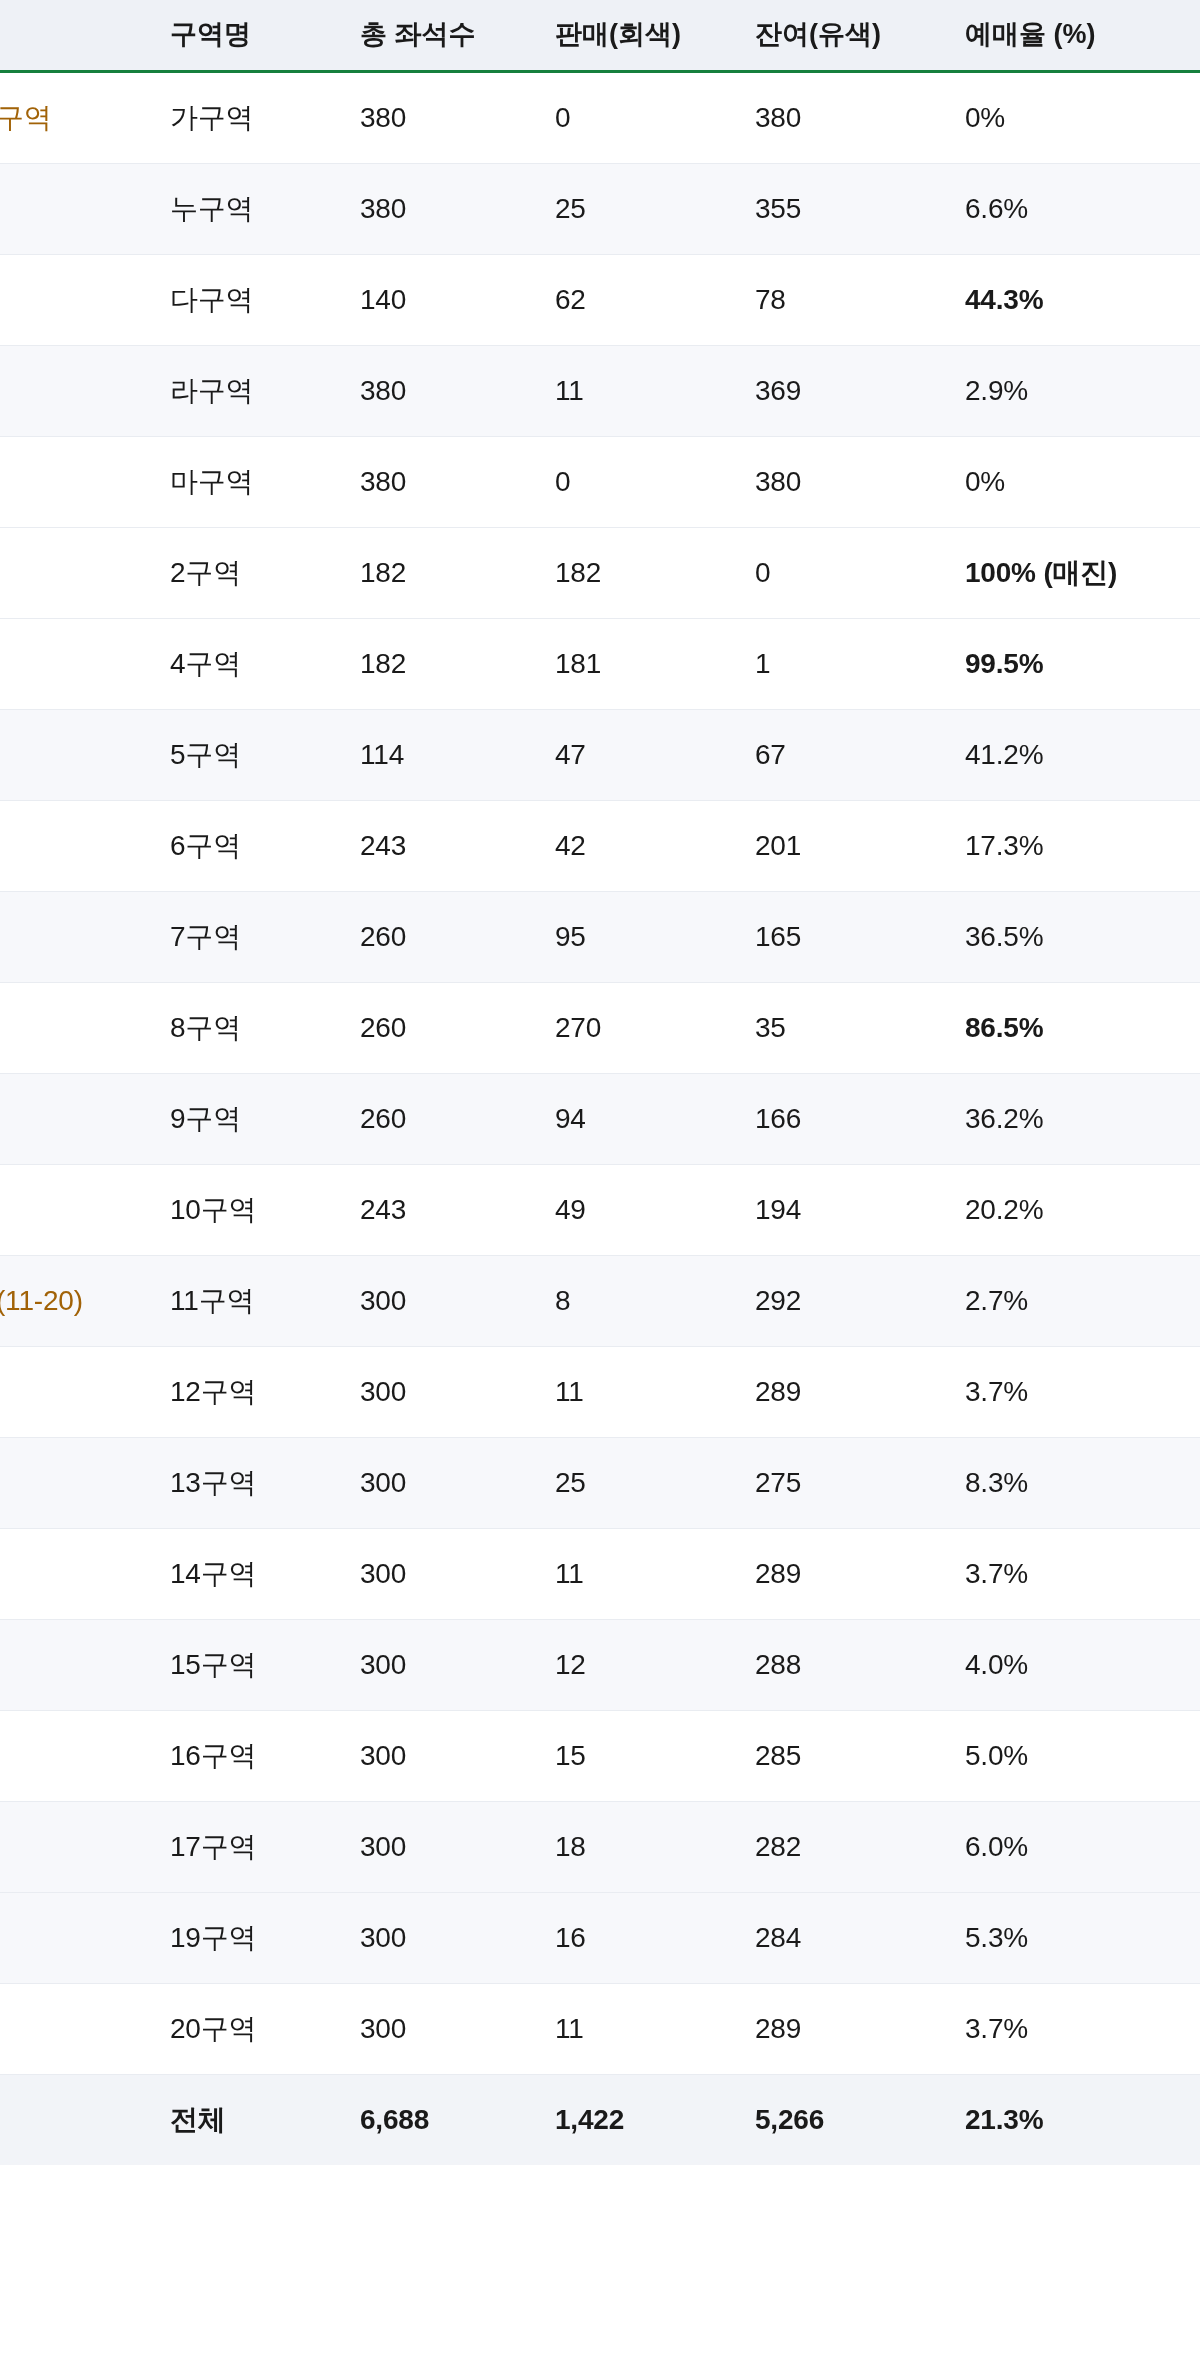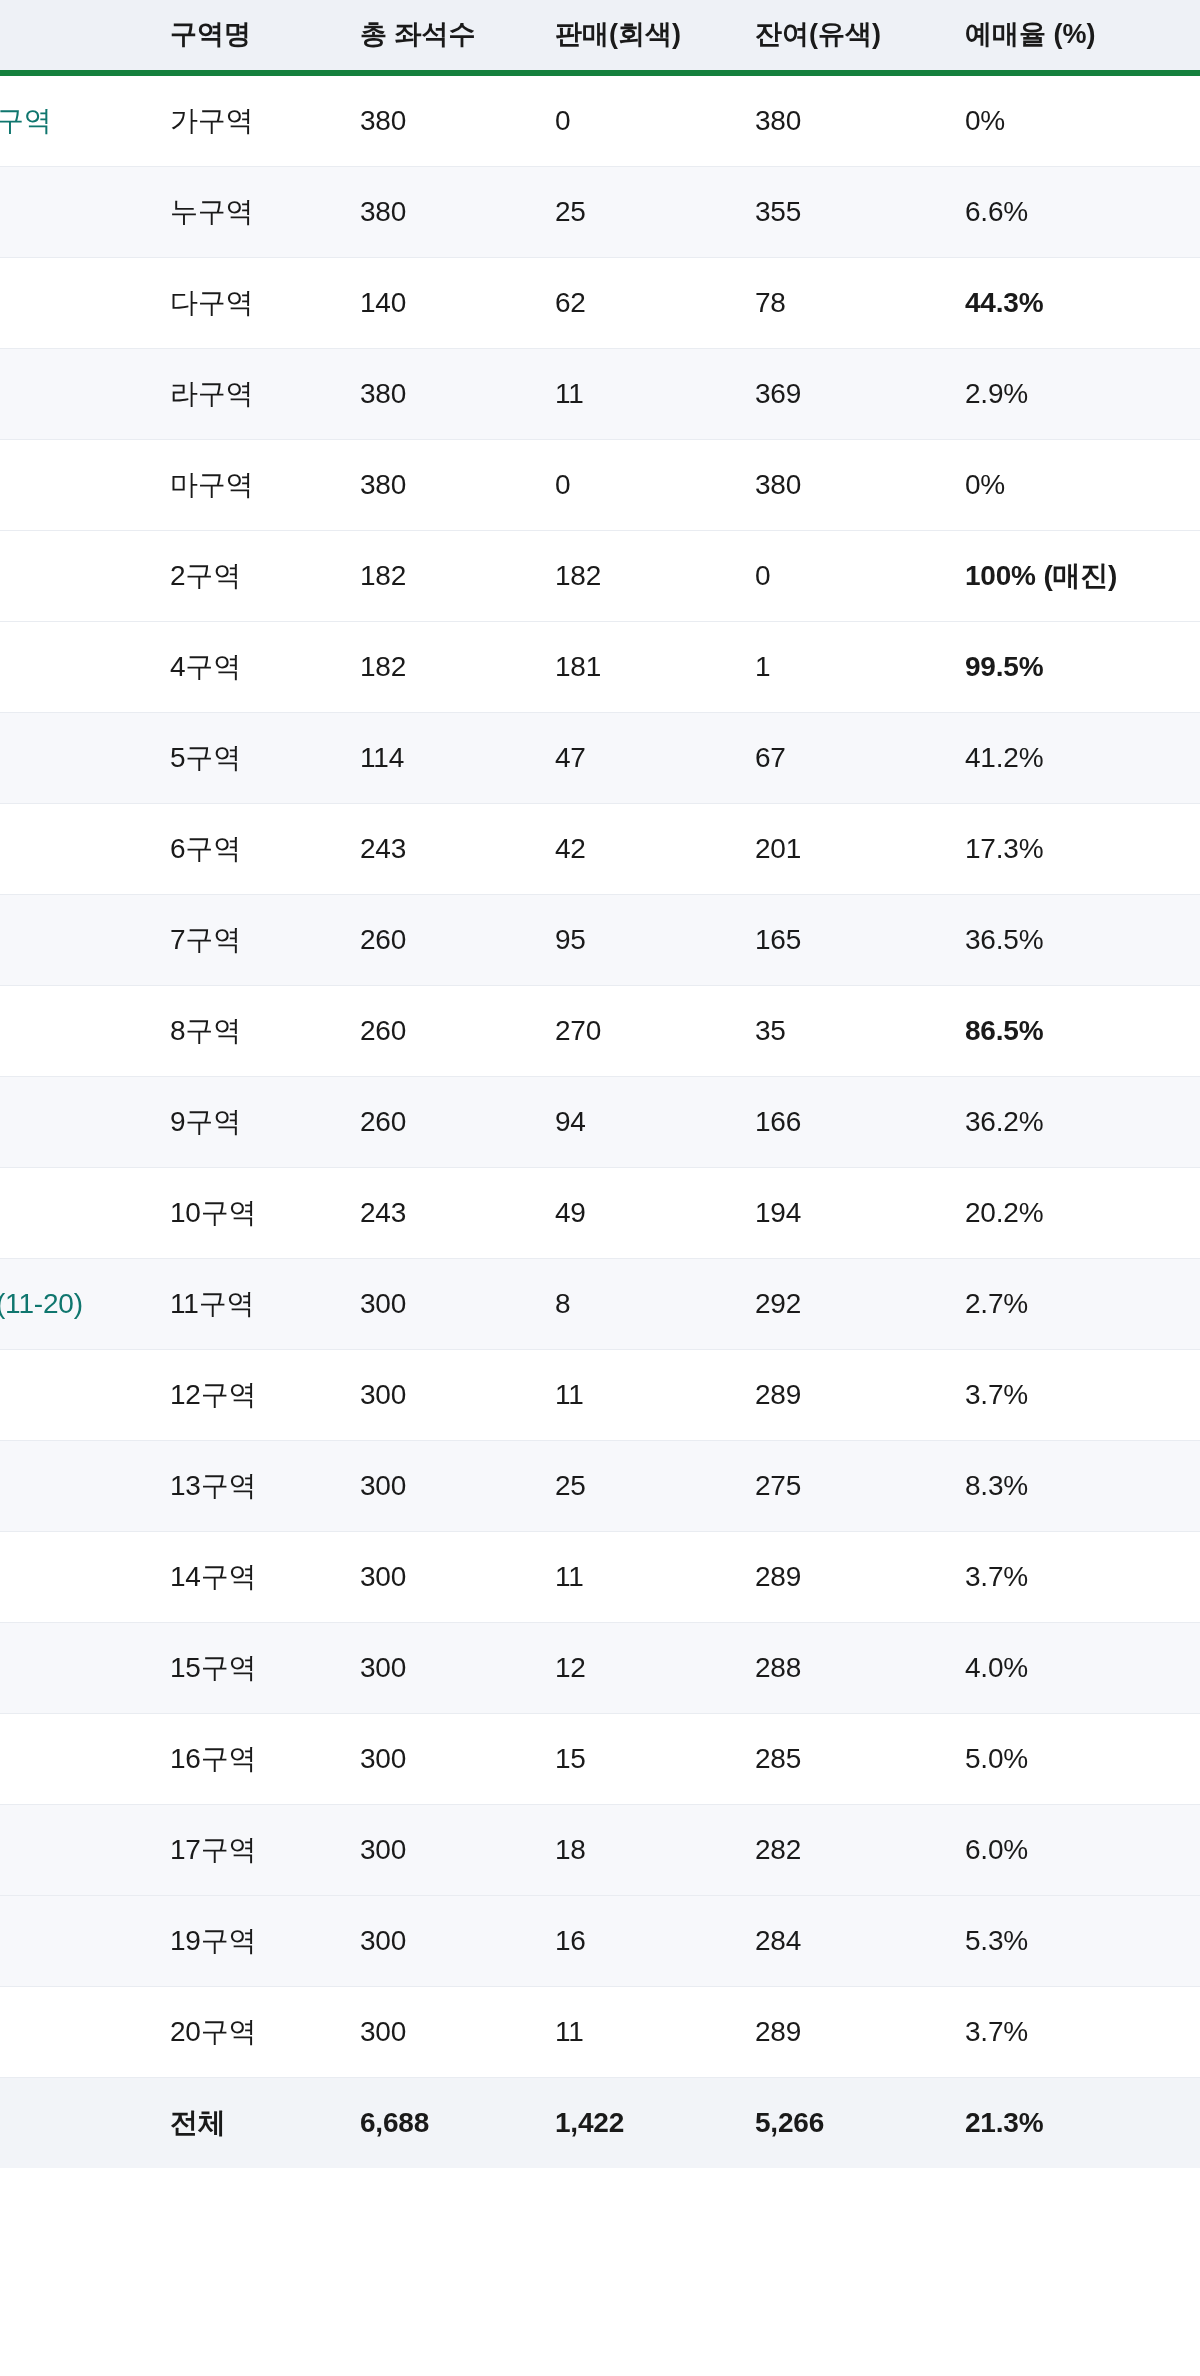--- a/index.html
+++ b/index.html
@@ -29,21 +29,21 @@
   table.seat-table col.c-left  { width: 210px; }
   table.seat-table col.c-rate  { width: 235px; }
 
   thead th {
     background: #eef1f6;
     color: #1a1a1a;
     font-size: 27px;
     font-weight: 700;
     text-align: left;
     padding: 16px 0 18px 0;
-    border-bottom: 6px solid #15803d;
+    border-bottom: 3px solid #15803d;
     white-space: nowrap;
   }
   thead th.h-group { padding-left: 14px; }
   tbody td {
     font-size: 28px;
     font-weight: 400;
     padding: 26px 0 26px 0;
     border-bottom: 1px solid #e9ecf1;
     vertical-align: middle;
     white-space: nowrap;
@@ -51,21 +51,21 @@
   }
   tbody tr.alt td { background: #f7f8fb; }
   tbody tr.total-row td {
     font-weight: 700;
     background: #f2f4f8;
     border-bottom: none;
   }
   td.group-cell {
     font-size: 28px;
     padding-left: 14px;
-    color: #0f766e;
+    color: #a16207;
   }
   td.zone-cell { color: #1a1a1a; }
   td.rate-cell.highlight { font-weight: 700; }
   td.rate-cell.soldout { font-weight: 700; margin-top: 22px; }
   .ghost-left {
     
     display: inline-block;
     margin-left: -18px;
   }
 </style>

